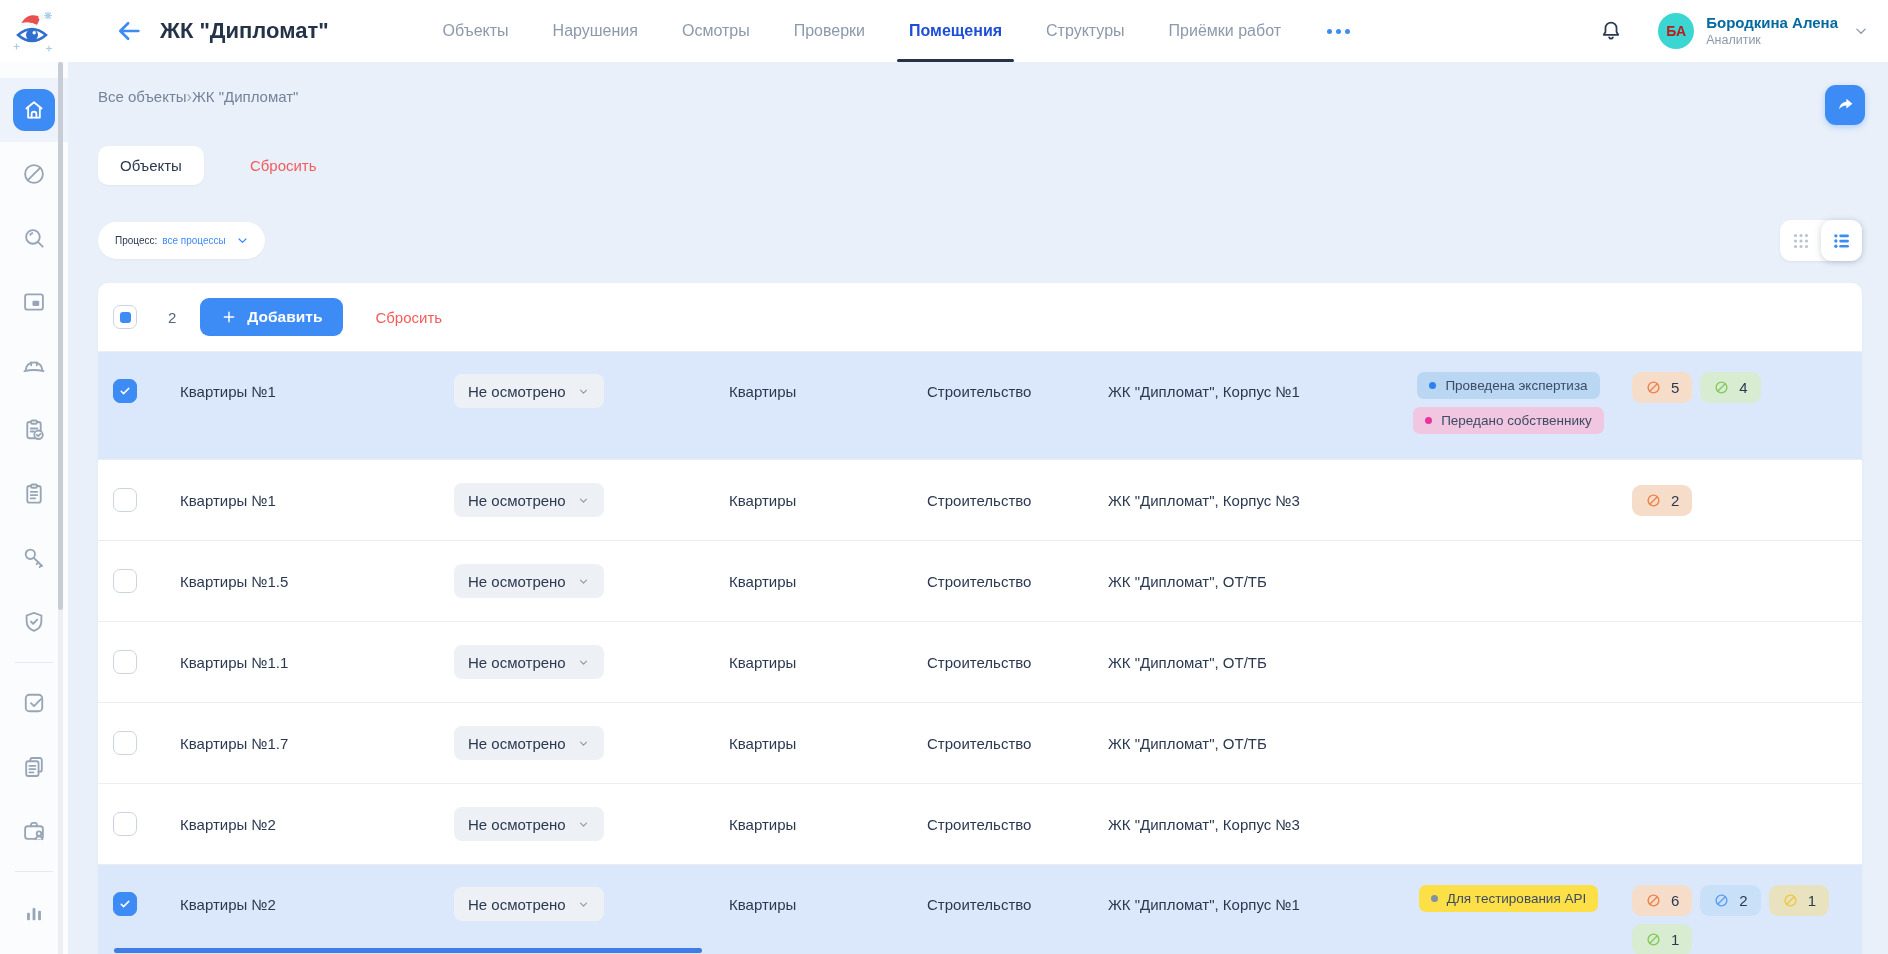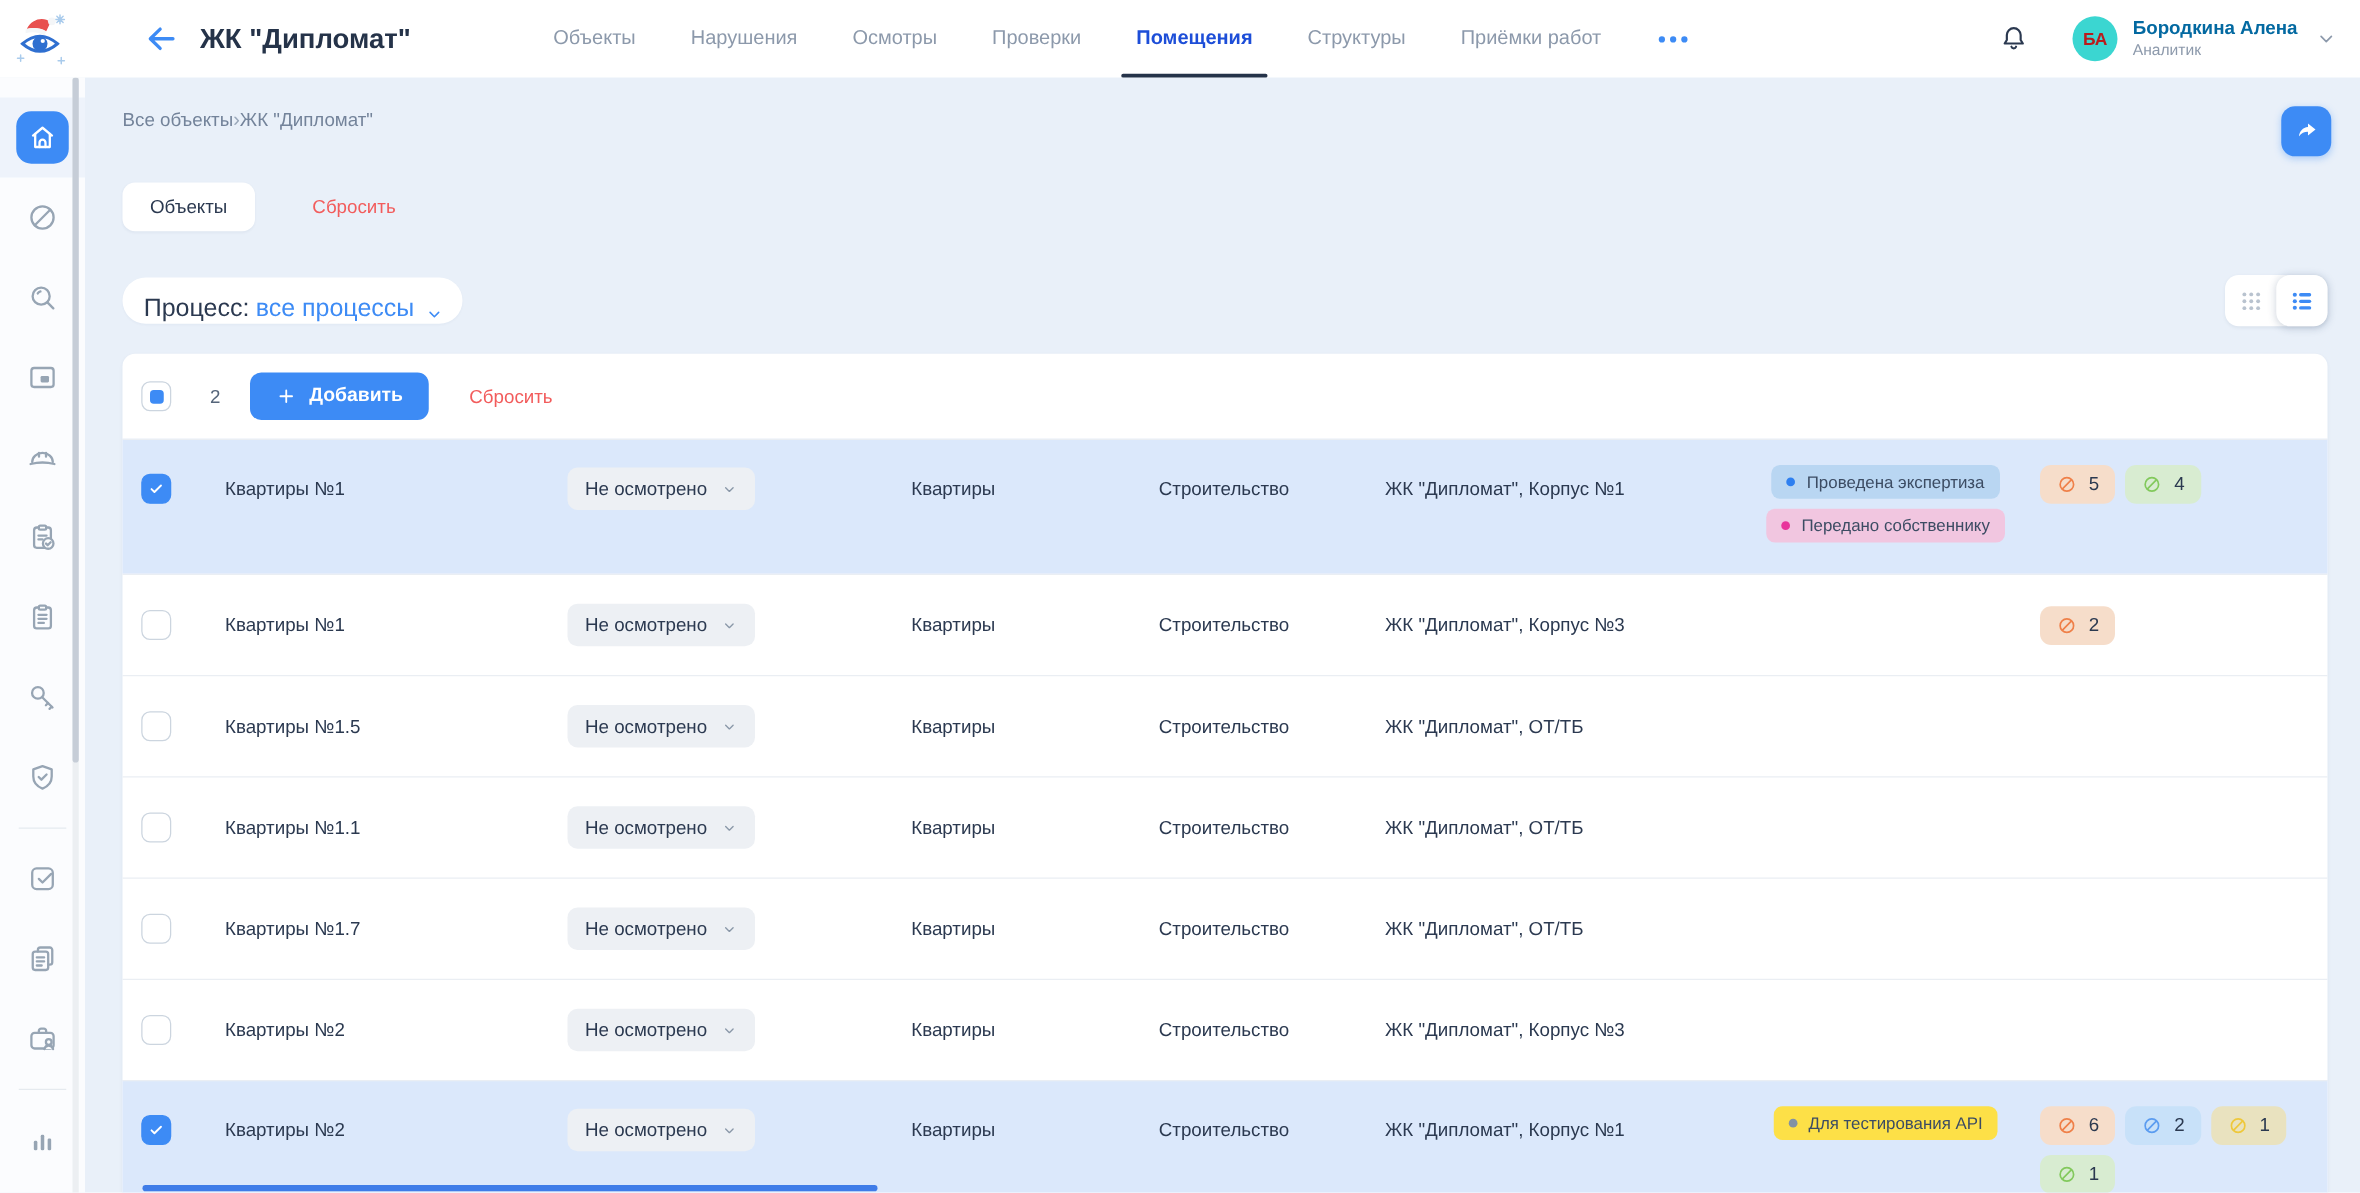--- a/index.html
+++ b/index.html
@@ -54,21 +54,21 @@
   .share-btn svg{width:21px;height:21px}
 
   .filter-row{margin-top:40px;display:flex;align-items:center}
   .chip{height:39px;border-radius:10px;background:#fff;display:inline-flex;align-items:center;padding:0 22px;font-size:15px;color:#2b3950;box-shadow:0 1px 2px rgba(30,55,90,.05);cursor:pointer}
   .chip-filter{margin-left:14px;background:#d7e4f6;padding:0 9px 0 18px;gap:11px}
   .chip-close{width:26px;height:26px;border-radius:7px;background:#bcd4f2;display:flex;align-items:center;justify-content:center;cursor:pointer}
   .chip-close svg{width:13px;height:13px;fill:none;stroke:#3d8bf5;stroke-width:2.1;stroke-linecap:round}
   .reset-link{margin-left:46px;font-size:15px;color:#f25c5c;cursor:pointer}
 
   .controls-row{margin-top:35px;display:flex;align-items:center;justify-content:space-between}
-  .process-pill{height:37px;background:#fff;border-radius:19px;display:inline-flex;align-items:flex-end;padding:0 15px 0 17px;font-size:20px;cursor:pointer;box-shadow:0 1px 2px rgba(30,55,90,.04)}
+  .process-pill{height:37px;background:#fff;border-radius:19px;display:inline-flex;align-items:center;padding:0 15px 0 17px;font-size:10px;cursor:pointer;box-shadow:0 1px 2px rgba(30,55,90,.04)}
   .pf-label{color:#2b3950}
   .pf-value{color:#3d8bf5;margin-left:5px}
   .pf-chev{width:15px;height:15px;margin-left:9px;color:#3d8bf5}
   .pf-chev svg{width:15px;height:15px;fill:none;stroke:#3d8bf5;stroke-width:2;stroke-linecap:round;stroke-linejoin:round}
   .view-toggle{display:flex;background:#fff;border-radius:11px;box-shadow:0 1px 3px rgba(30,55,90,.07)}
   .vt-seg{width:41px;height:41px;display:flex;align-items:center;justify-content:center;border-radius:11px;cursor:pointer;color:#b9c3cf}
   .vt-seg.active{background:#fff;box-shadow:0 1px 7px rgba(25,48,90,.22);color:#3d8bf5}
   .vt-seg .icn{width:22px;height:22px}
 
   

